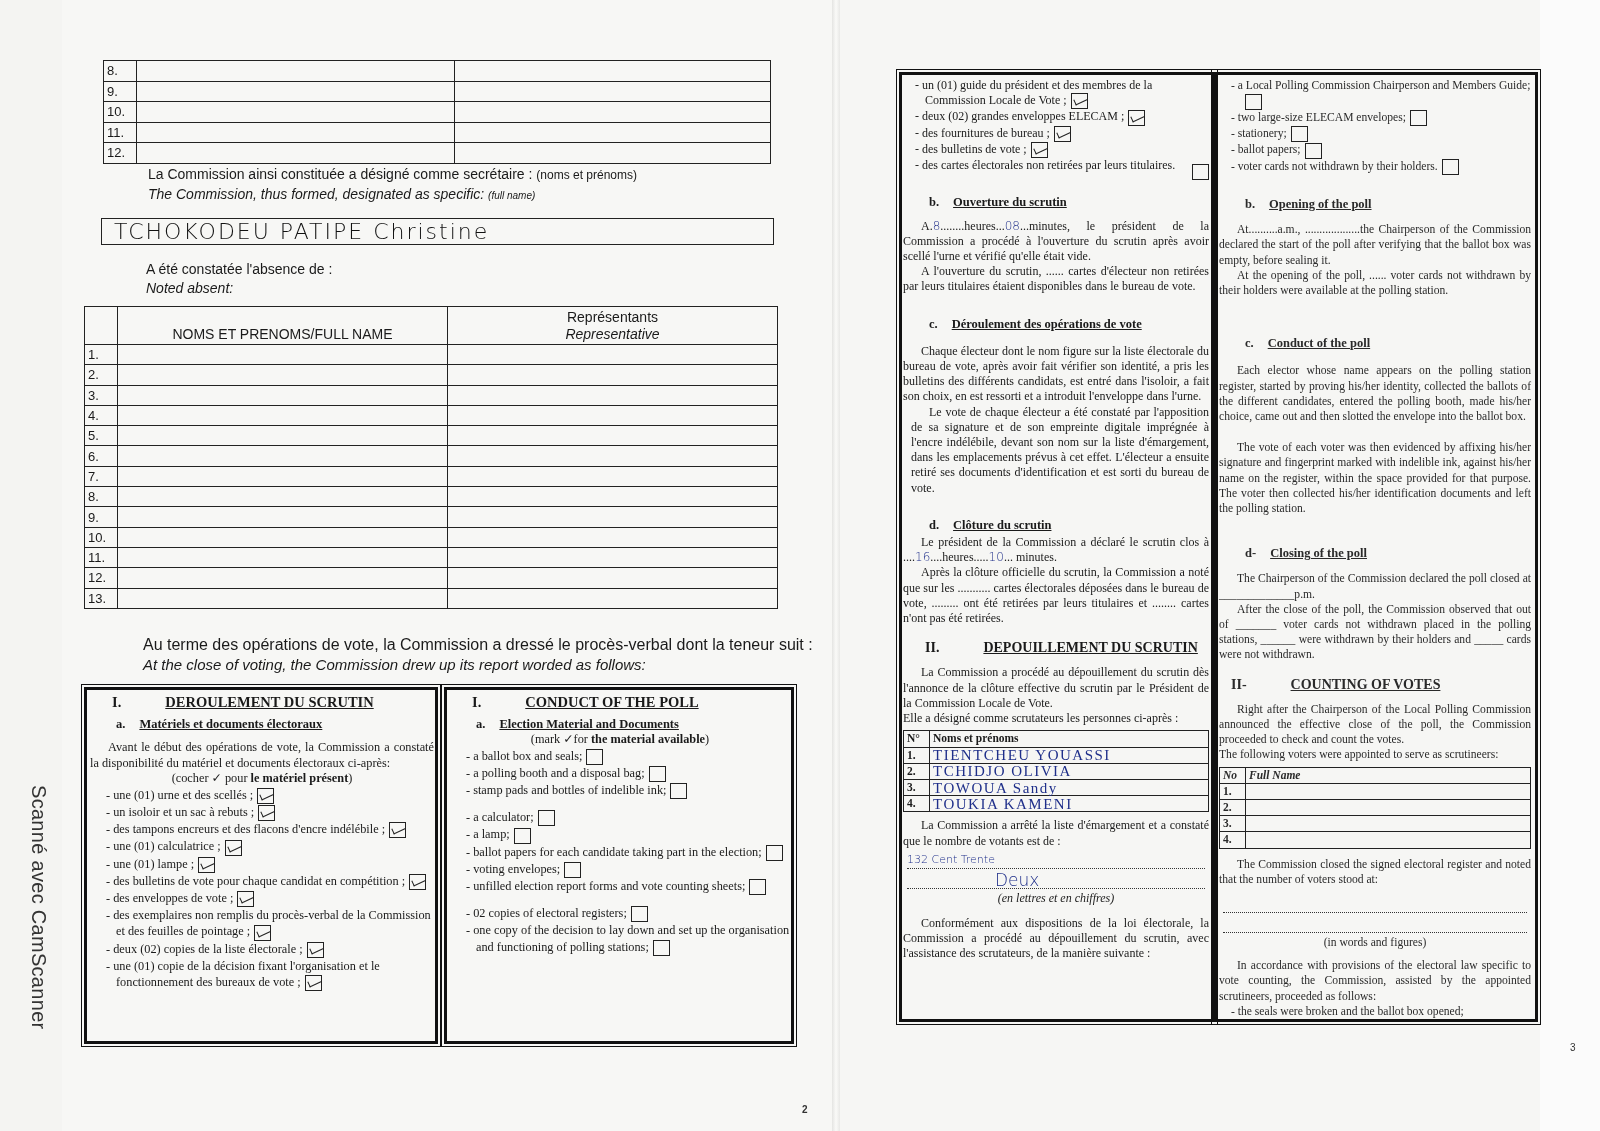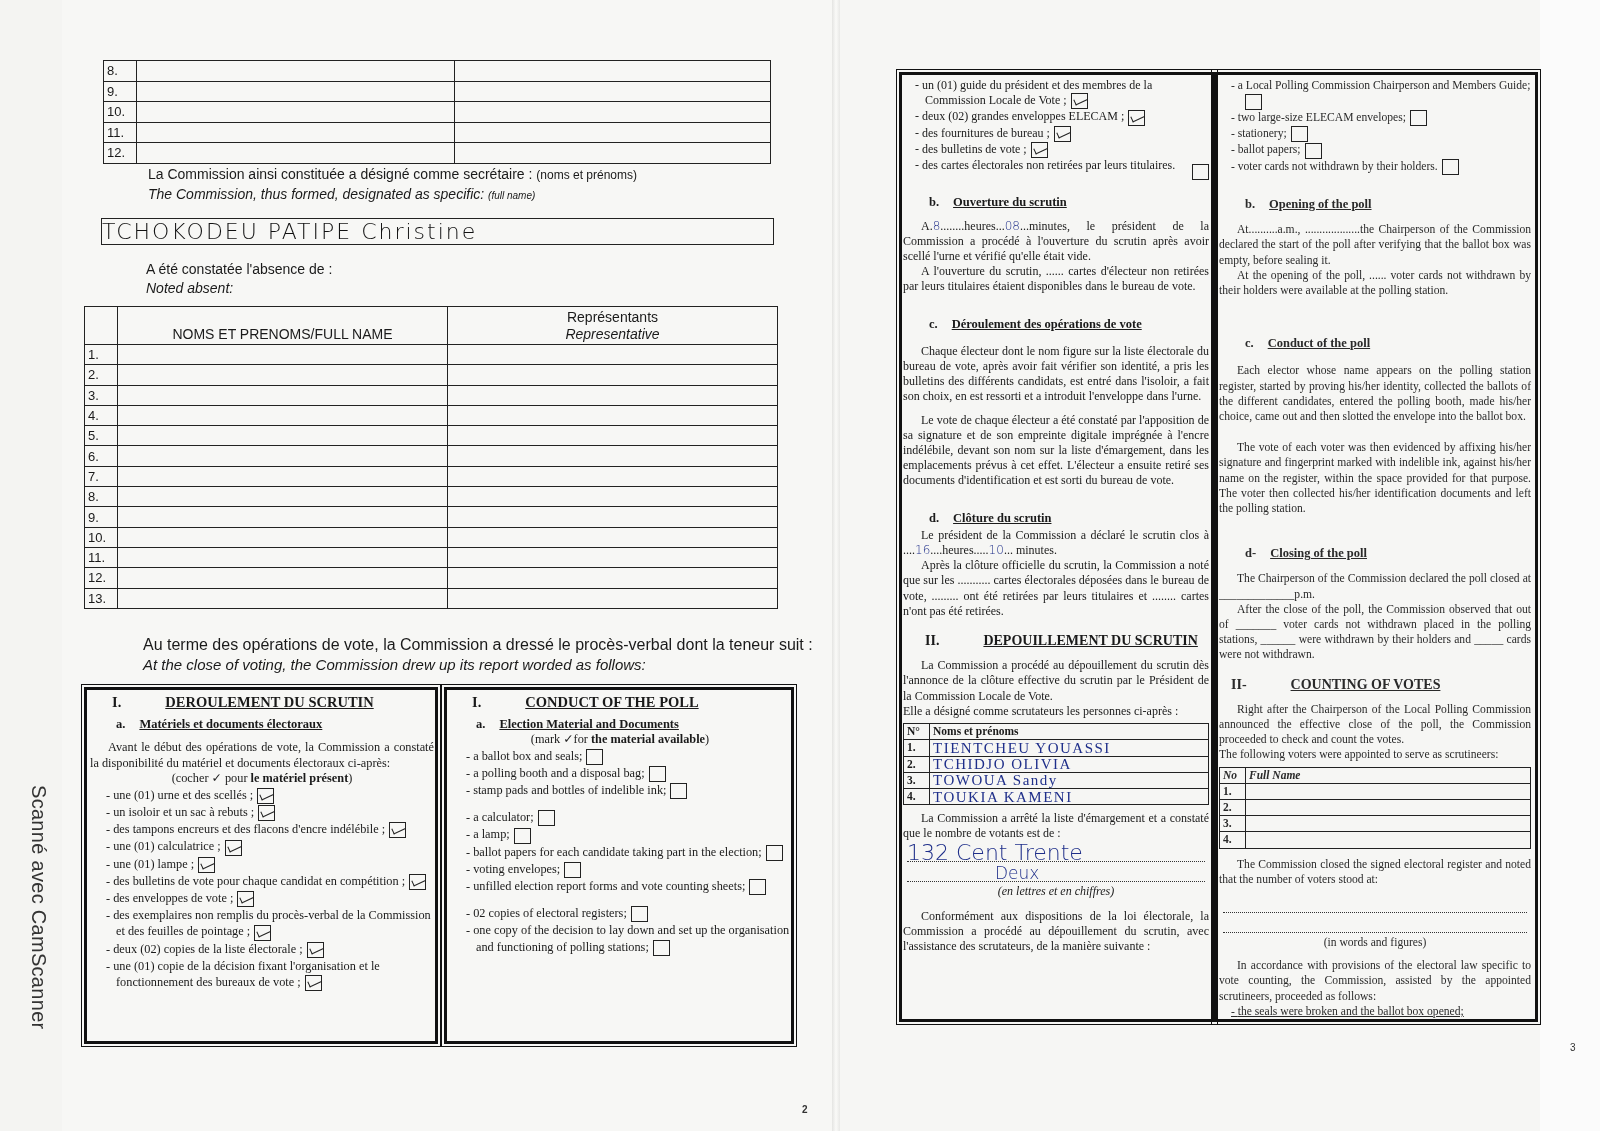--- a/index.html
+++ b/index.html
@@ -19,21 +19,21 @@
 
   #members-table { left: 103px; top: 60px; width: 668px; }
   #members-table td { height: 20.5px; }
   #members-table td.num { width: 33px; font-size: 13px; }
   #members-table td.c1 { width: 318px; }
 
   .sec-fr { position: absolute; left: 148px; top: 166px; font-family: "Liberation Sans", sans-serif; font-size: 14px; }
   .sec-fr .small { font-size: 12px; }
   .sec-en { position: absolute; left: 148px; top: 186px; font-family: "Liberation Sans", sans-serif; font-size: 14px; font-style: italic; }
   .sec-en .small { font-size: 10px; }
-  .secretary-box { position: absolute; left: 101px; top: 218px; width: 673px; height: 27px; border: 1.4px solid #222; padding-left: 0; font-family: "DejaVu Sans", sans-serif; font-size: 22px; line-height: 25px; color: #111; letter-spacing: 2px; font-weight: 300; }
+  .secretary-box { position: absolute; left: 101px; top: 218px; width: 673px; height: 27px; border: 1.4px solid #222; padding-left: 12px; font-family: "DejaVu Sans", sans-serif; font-size: 22px; line-height: 25px; color: #111; letter-spacing: 2px; font-weight: 300; }
 
   .absent-fr { position: absolute; left: 146px; top: 261px; font-family: "Liberation Sans", sans-serif; font-size: 14px; }
   .absent-en { position: absolute; left: 146px; top: 280px; font-family: "Liberation Sans", sans-serif; font-size: 14px; font-style: italic; }
 
   #absent-table { left: 84px; top: 306px; width: 694px; }
   #absent-table td { height: 20.3px; }
   #absent-table td.num { width: 33px; }
   #absent-table td.c1 { width: 330px; }
   #absent-table .hdr td { height: 38px; vertical-align: bottom; }
   #absent-table .hdr td.h1 { text-align: center; font-size: 14px; padding-bottom: 2px; }
@@ -269,21 +269,21 @@
       <span>b.</span>
       <u>Ouverture du scrutin</u>
     </div>
   <p class="indent" style="margin-top:8px;"><span>A.</span><span class="hand">8</span><span>........heures...</span><span class="hand">08</span><span>...minutes, le président de la Commission a procédé à l'ouverture du scrutin après avoir scellé l'urne et vérifié qu'elle était vide.</span></p>
   <p class="indent">A l'ouverture du scrutin, ...... cartes d'électeur non retirées par leurs titulaires étaient disponibles dans le bureau de vote.</p>
   <div class="h-sub" style="margin-top:22px;">
       <span>c.</span>
       <u>Déroulement des opérations de vote</u>
     </div>
   <p class="indent" style="margin-top:12px;">Chaque électeur dont le nom figure sur la liste électorale du bureau de vote, après avoir fait vérifier son identité, a pris les bulletins des différents candidats, est entré dans l'isoloir, a fait son choix, en est ressorti et a introduit l'enveloppe dans l'urne.</p>
-  <p class="indent" style="margin-top:8px;">Le vote de chaque électeur a été constaté par l'apposition de sa signature et de son empreinte digitale imprégnée à l'encre indélébile, devant son nom sur la liste d'émargement, dans les emplacements prévus à cet effet. L'électeur a ensuite retiré ses documents d'identification et est sorti du bureau de vote.</p>
+  <p class="indent" style="margin-top:0;padding-left:8px;">Le vote de chaque électeur a été constaté par l'apposition de sa signature et de son empreinte digitale imprégnée à l'encre indélébile, devant son nom sur la liste d'émargement, dans les emplacements prévus à cet effet. L'électeur a ensuite retiré ses documents d'identification et est sorti du bureau de vote.</p>
   <div class="h-sub" style="margin-top:22px;">
       <span>d.</span>
       <u>Clôture du scrutin</u>
     </div>
   <p class="indent" style="margin-top:2px;"><span>Le président de la Commission a déclaré le scrutin clos à ....</span><span class="hand">16</span><span>....heures.....</span><span class="hand">10</span><span>... minutes.</span></p>
   <p class="indent">Après la clôture officielle du scrutin, la Commission a noté que sur les ........... cartes électorales déposées dans le bureau de vote, ......... ont été retirées par leurs titulaires et ........ cartes n'ont pas été retirées.</p>
   <div class="h-main" style="margin-top:14px; font-size:14px;">
       <span>II.</span>
       <u>DEPOUILLEMENT DU SCRUTIN</u>
     </div>
@@ -307,21 +307,21 @@
           <td class="n">3.</td>
           <td class="hand">TOWOUA Sandy</td>
         </tr>
     <tr>
           <td class="n">4.</td>
           <td class="hand">TOUKIA KAMENI</td>
         </tr>
   </tbody>
     </table>
   <p class="indent" style="margin-top:6px;">La Commission a arrêté la liste d'émargement et a constaté que le nombre de votants est de :</p>
-  <div class="dotline hand" style="font-size:22px; line-height:18px;">132  Cent Trente</div>
+  <div class="dotline hand" style="font-size:11px; line-height:18px;">132  Cent Trente</div>
   <div class="dotline hand" style="font-size:17px; line-height:18px; padding-left:88px;">Deux</div>
   <div class="center it">(en lettres et en chiffres)</div>
   <p class="indent" style="margin-top:10px;">Conformément aux dispositions de la loi électorale, la Commission a procédé au dépouillement du scrutin, avec l'assistance des scrutateurs, de la manière suivante :</p>
 </div>
 
 <div class="col it" style="left:1219px; top:78px; width:312px; font-size:11.6px; line-height:15.2px; color:#2a2a2a;">
   <ul style="margin-left:8px;">
     <li><span>a Local Polling Commission Chairperson and Members Guide;</span><span class="cb"></span></li>
     <li><span>two large-size ELECAM envelopes;</span><span class="cb"></span></li>
     <li><span>stationery;</span><span class="cb"></span></li>
@@ -374,18 +374,18 @@
           <td class="n">4.</td>
           <td></td>
         </tr>
   </tbody>
     </table>
   <p class="indent" style="margin-top:8px;">The Commission closed the signed electoral register and noted that the number of voters stood at:</p>
   <div class="dotline" style="margin-top:8px;"></div>
   <div class="dotline"></div>
   <div class="center">(in words and figures)</div>
   <p class="indent" style="margin-top:8px;">In accordance with provisions of the electoral law specific to vote counting, the Commission, assisted by the appointed scrutineers, proceeded as follows:</p>
-  <ul style="margin-left:8px;text-decoration:underline;">
+  <ul style="margin-left:8px;">
     <li>the seals were broken and the ballot box opened;</li>
   </ul>
 </div>
 
 <div class="page-num" style="left:1570px; top:1042px; font-weight:normal;">3</div>
 
 </body></html>

